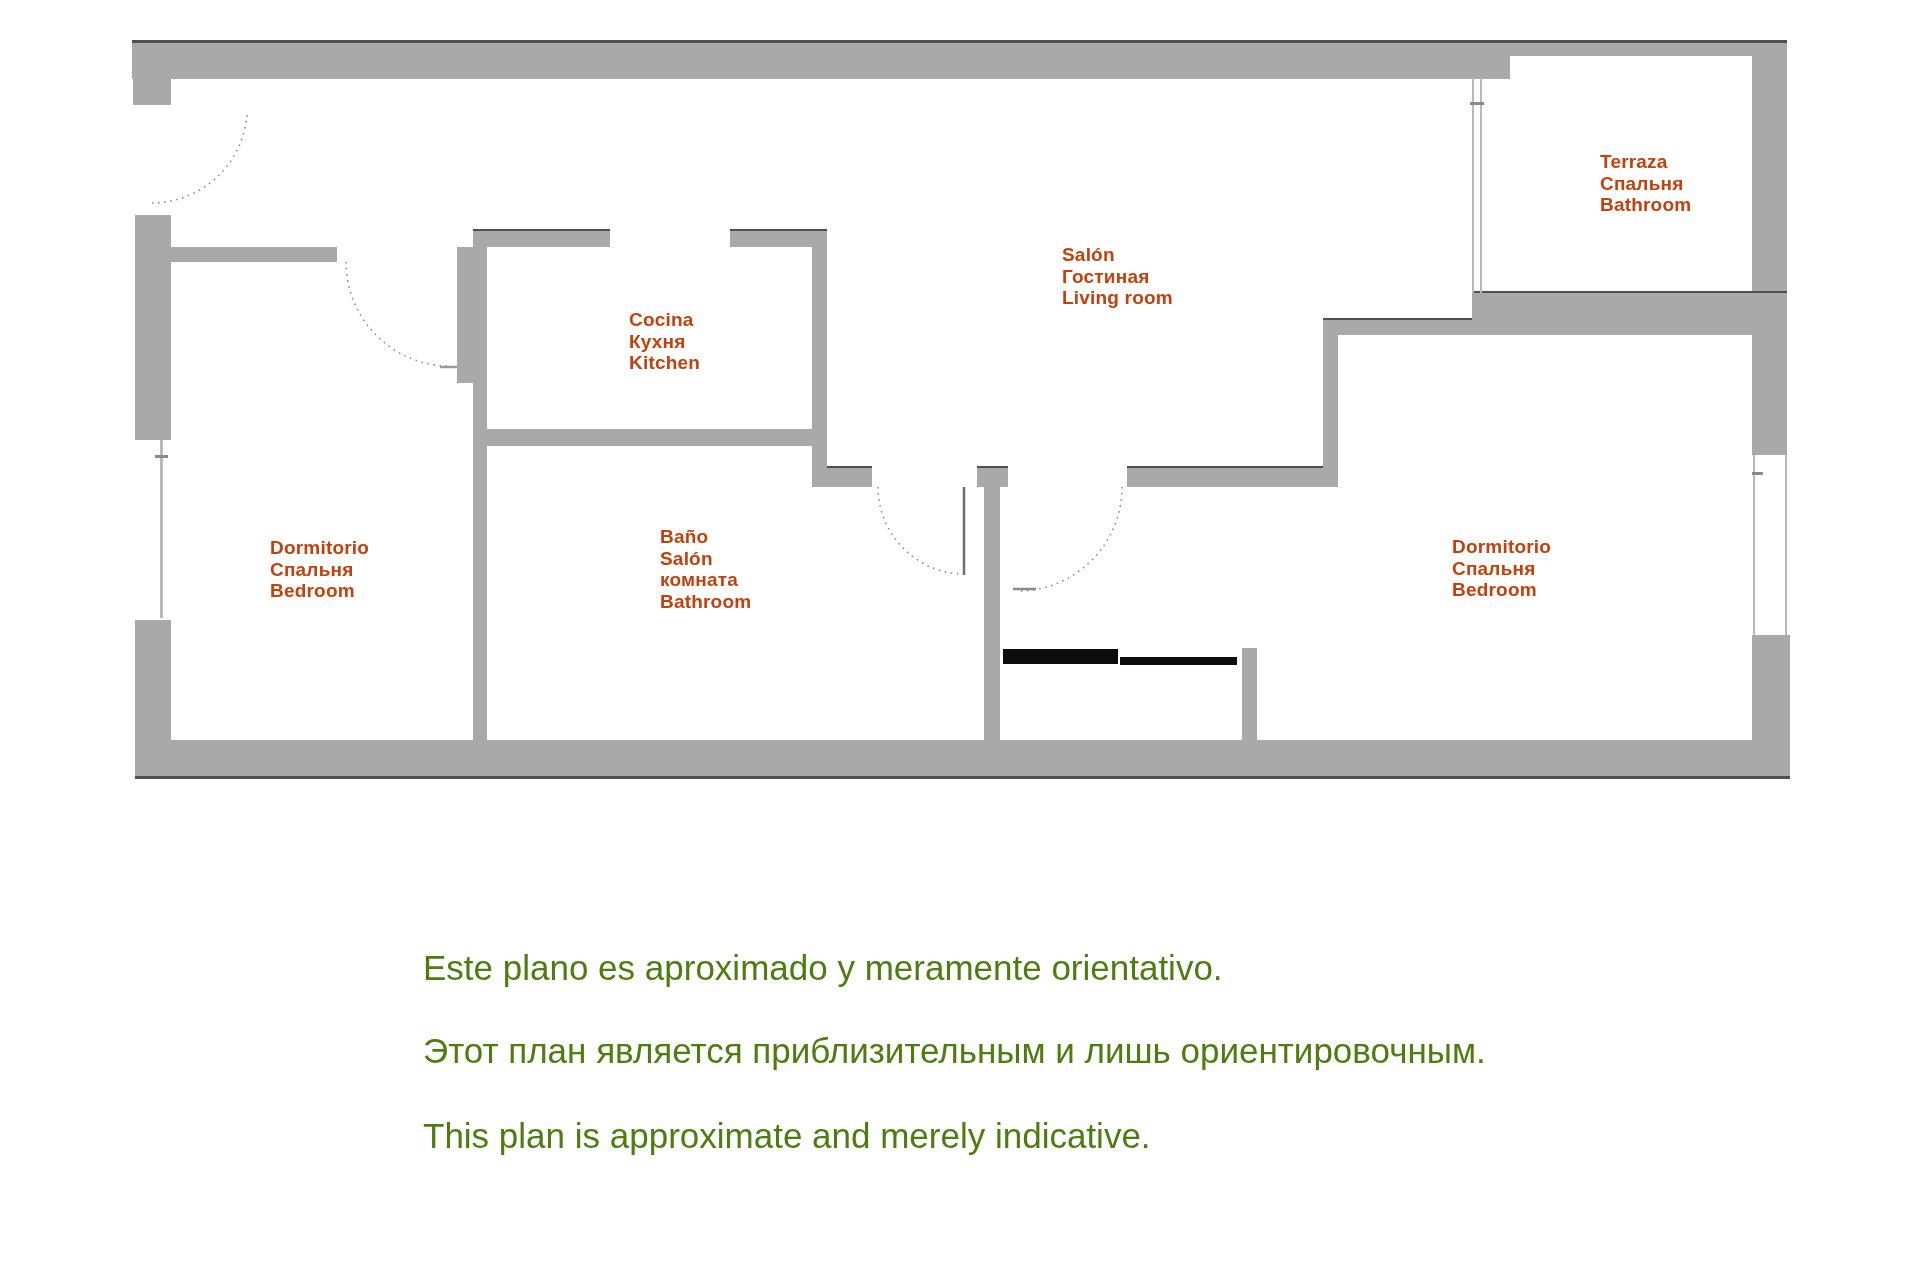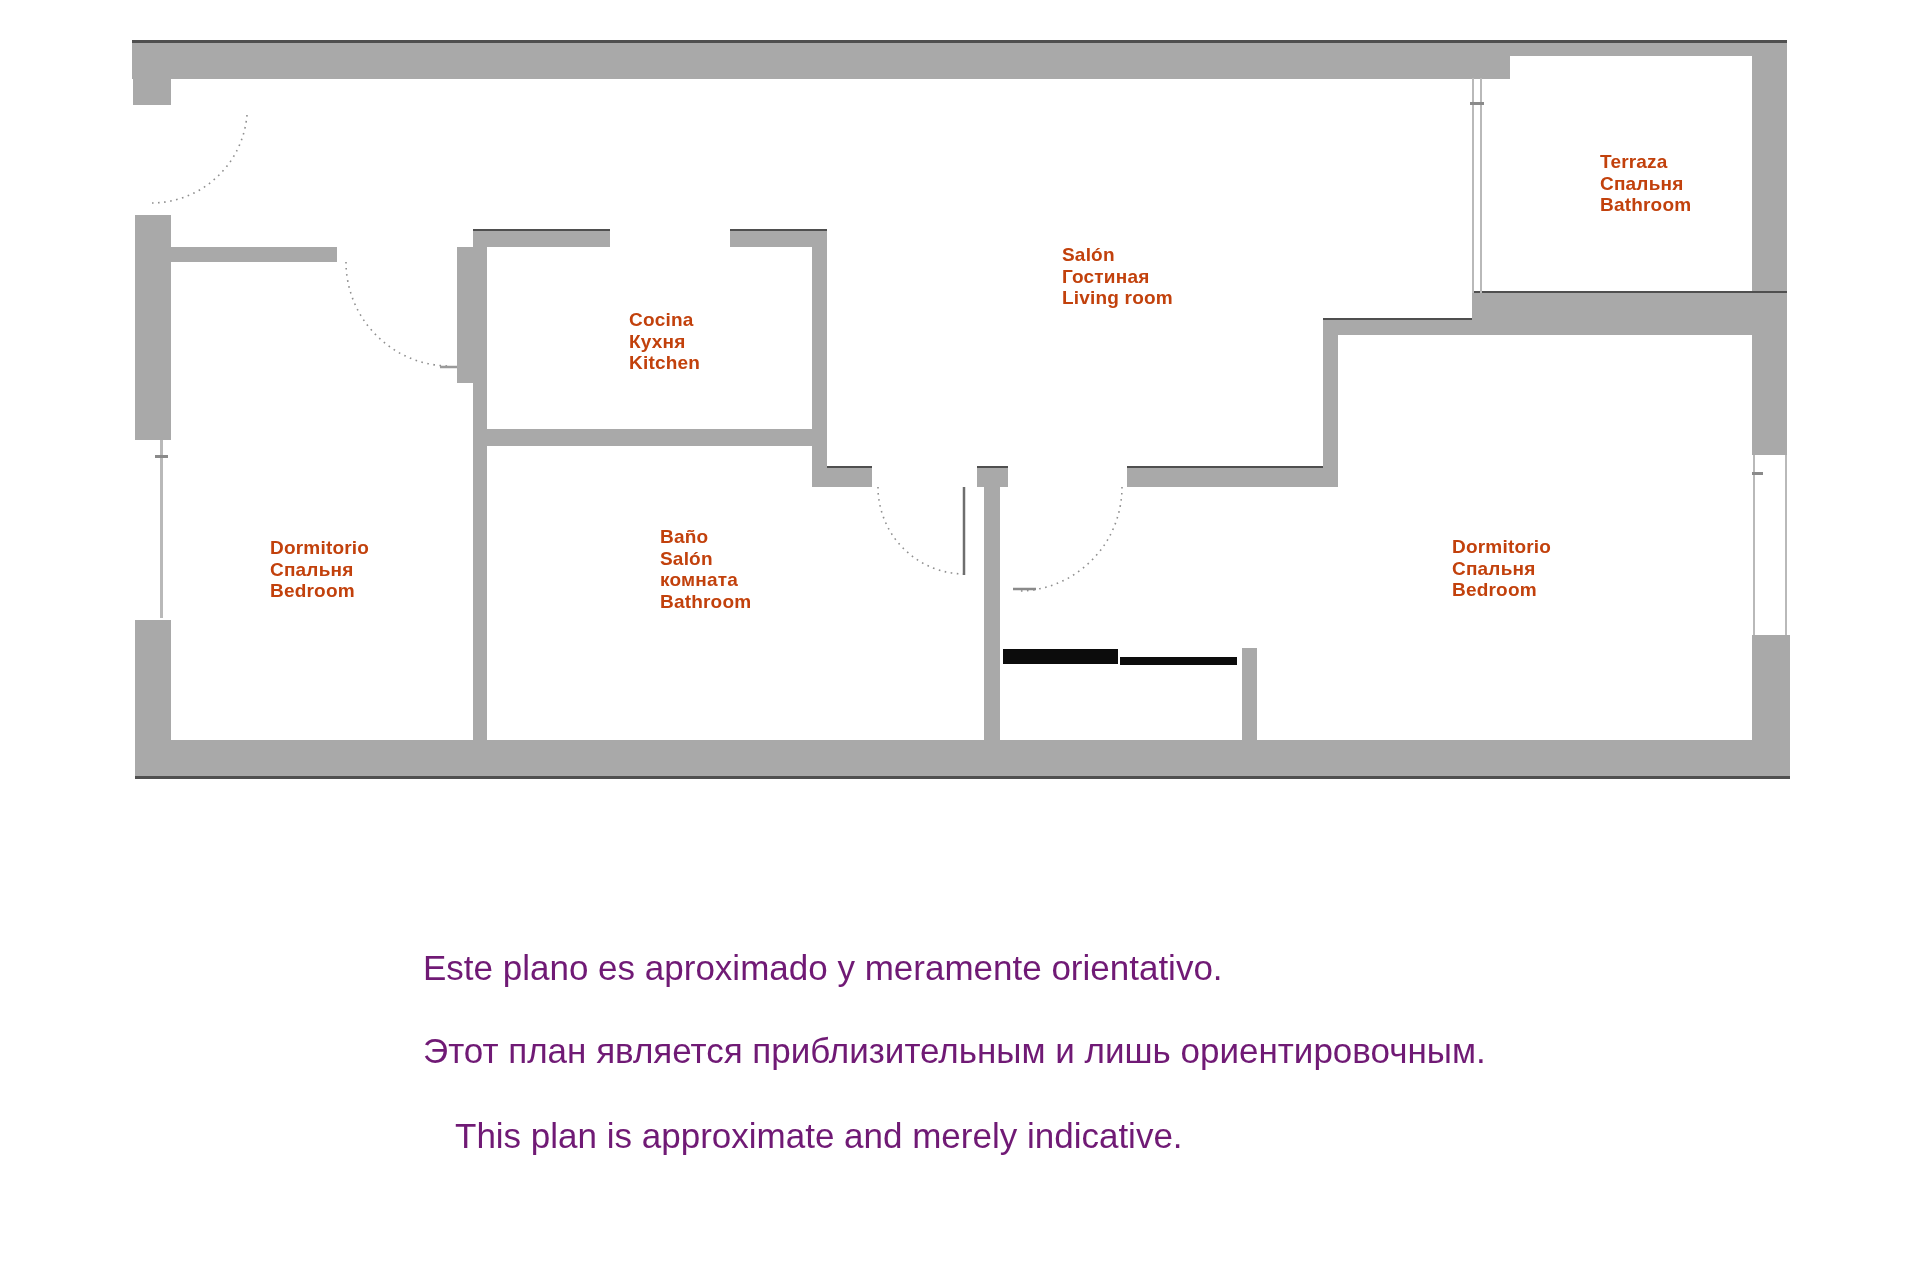--- a/index.html
+++ b/index.html
@@ -30,21 +30,21 @@
     line-height: 21.6px;
     color: #c2410c;
     white-space: pre;
     letter-spacing: 0.2px;
   }
   .disclaimer-line {
     position: absolute;
     font-family: "Liberation Sans", "DejaVu Sans", sans-serif;
     font-weight: 400;
     font-size: 35px;
-    color: #701a75;
+    color: #4d7c0f;
     white-space: pre;
   }
 </style>
 </head>
 <body>
 
 <div id="stage">
   <svg id="plan-svg" width="1920" height="1280" viewBox="0 0 1920 1280">
       <rect x="132" y="40" width="1655" height="3" fill="#4f4f4f"></rect>
       <rect x="132" y="43" width="1378" height="36" fill="#a9a9a9"></rect>
@@ -100,15 +100,15 @@
       <div class="room-label" style="left: 270px; top: 537px;"><div>Dormitorio</div><div>Спальня</div><div>Bedroom</div></div>
       <div class="room-label" style="left: 629px; top: 309px;"><div>Cocina</div><div>Кухня</div><div>Kitchen</div></div>
       <div class="room-label" style="left: 660px; top: 526px;"><div>Baño</div><div>Salón</div><div>комната</div><div>Bathroom</div></div>
       <div class="room-label" style="left: 1038px; top: 244px; margin-left: 24px;"><div>Salón</div><div>Гостиная</div><div>Living room</div></div>
       <div class="room-label" style="left: 1452px; top: 536px;"><div>Dormitorio</div><div>Спальня</div><div>Bedroom</div></div>
       <div class="room-label" style="left: 1600px; top: 151px;"><div>Terraza</div><div>Спальня</div><div>Bathroom</div></div>
     </div>
   <div id="disclaimer-layer">
       <div class="disclaimer-line" style="left: 423px; top: 948px;">Este plano es aproximado y meramente orientativo.</div>
       <div class="disclaimer-line" style="left: 423px; top: 1031px;">Этот план является приблизительным и лишь ориентировочным.</div>
-      <div class="disclaimer-line" style="left: 423px; top: 1116px; margin-left: 32px;">This plan is approximate and merely indicative.</div>
+      <div class="disclaimer-line" style="left: 423px; top: 1116px;">This plan is approximate and merely indicative.</div>
     </div>
 </div>
 
 </body></html>

